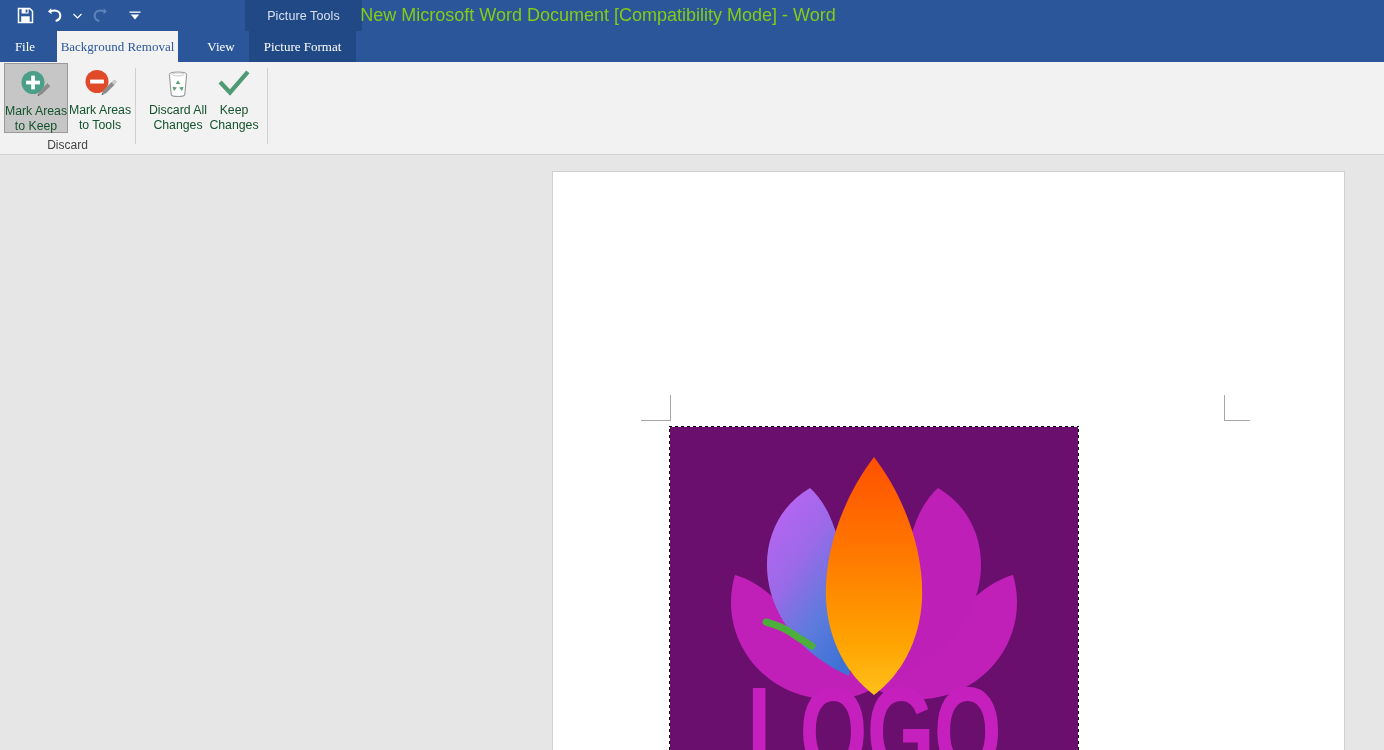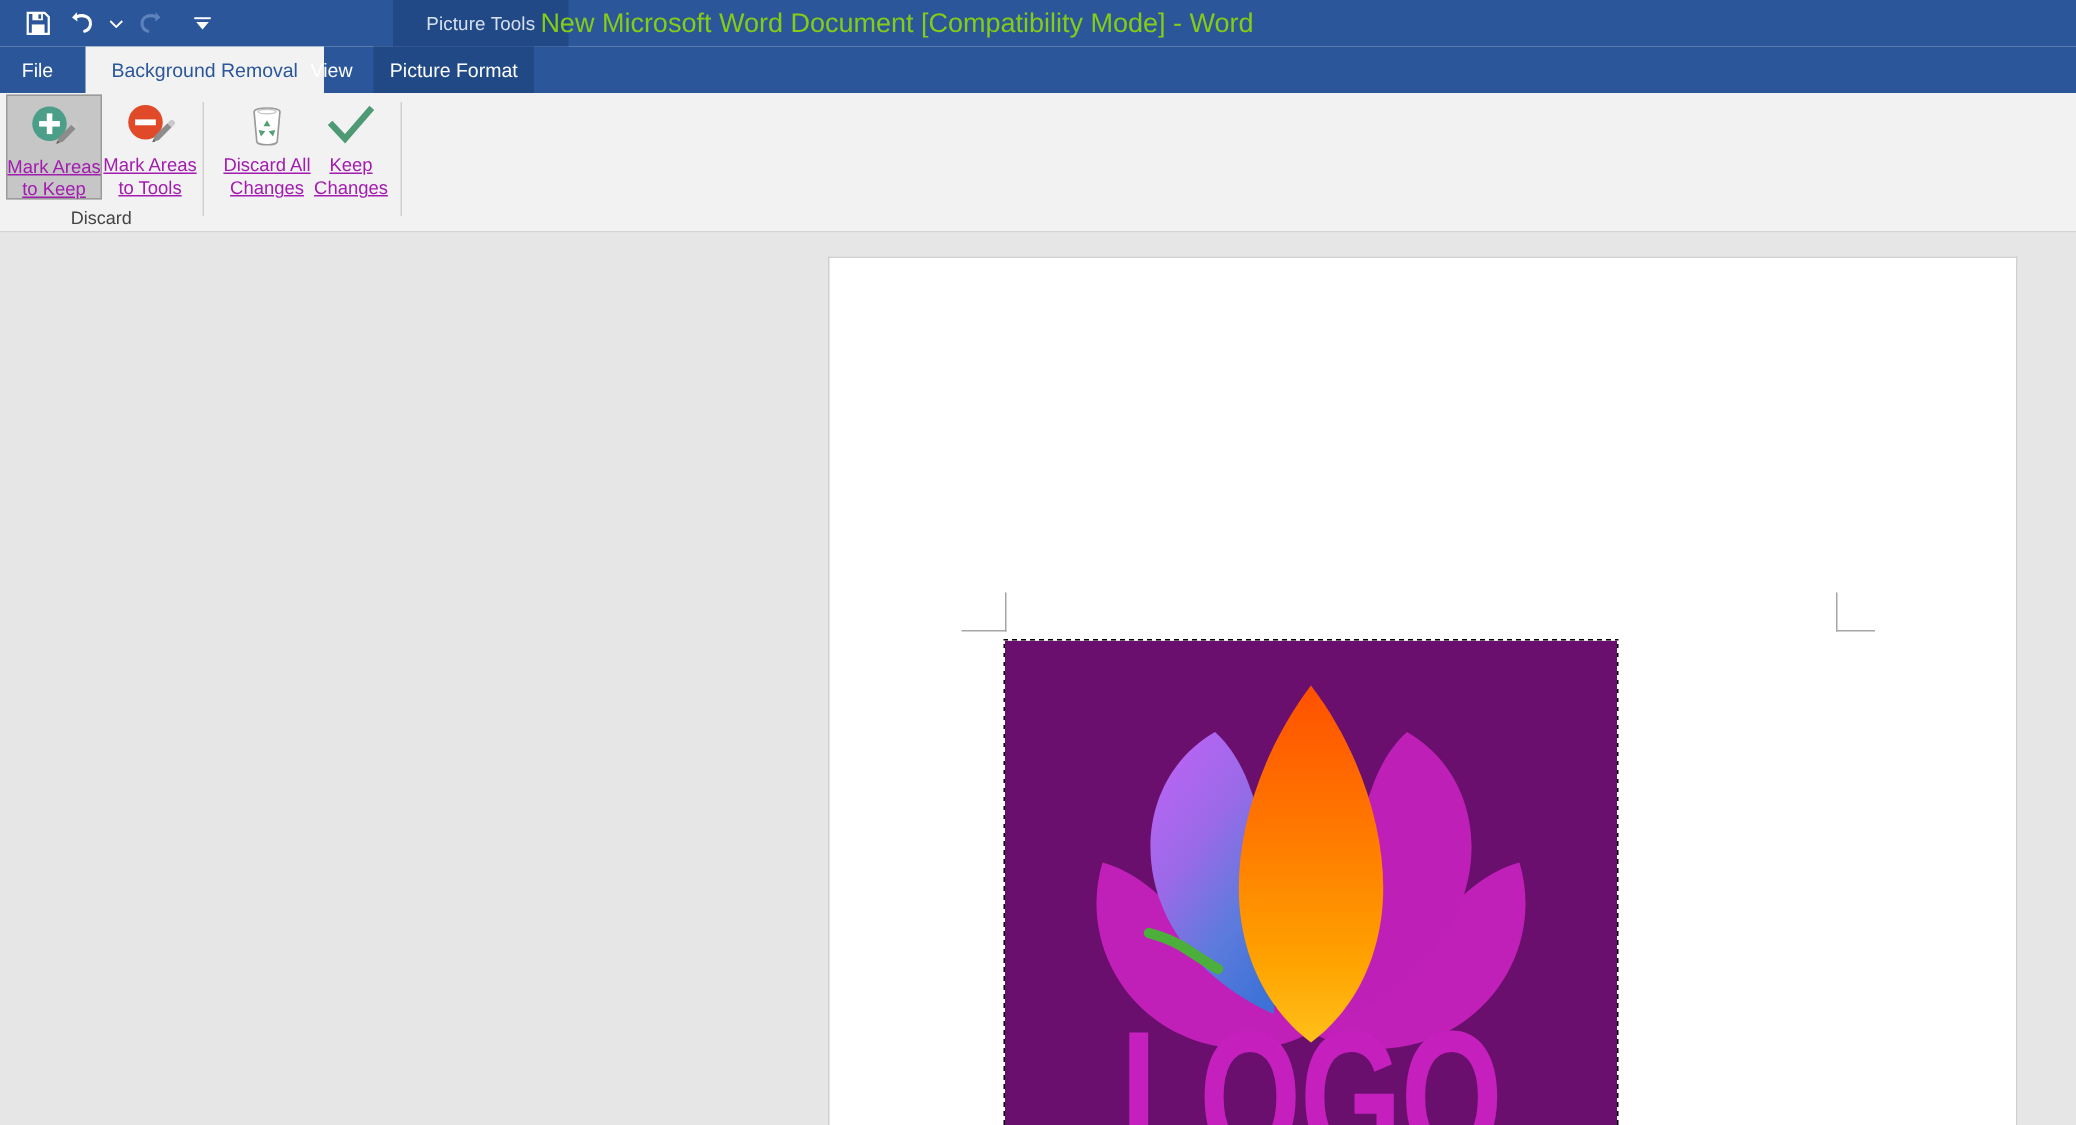--- a/index.html
+++ b/index.html
@@ -10,21 +10,21 @@
     background: #E6E6E6;
   }
   #app { position: relative; width: 1384px; height: 750px; }
 
   
   .titlebar {
     position: absolute; top: 0; left: 0; width: 1384px; height: 31px;
     background: #2B579A;
   }
   .ctx-tab-banner {
-    position: absolute; top: 0; left: 262px; width: 117px; height: 31px;
+    position: absolute; top: 0; left: 245px; width: 117px; height: 31px;
     background: #204986;
     display: flex; align-items: center; justify-content: center;
   }
   .ctx-tab-banner span {
     color: #D7E1F0; font-size: 12.5px; letter-spacing: .1px;
   }
   .qat {
     position: absolute; top: 0; left: 0; height: 31px;
     display: flex; align-items: center; padding-left: 12px; gap: 3px;
   }
@@ -41,21 +41,21 @@
   }
 
   
   .tabrow {
     position: absolute; top: 31px; left: 0; width: 1384px; height: 31px;
     background: #2B579A;
   }
   .tab {
     position: absolute; top: 0; height: 31px;
     display: flex; align-items: center; justify-content: center;
-    color: #FFFFFF; font-size: 13px; padding: 0 14px; white-space: nowrap;
+    color: #FFFFFF; font-size: 13px; padding: 0 14px; white-space: nowrap; font-family: Liberation Serif, serif;
   }
   .tab.active { background: #F2F2F2; color: #2B579A; }
   .tab.ctx { background: #204986; }
   .tellme {
     position: absolute; top: 31px; left: 362px; height: 31px;
     display: flex; align-items: center; gap: 8px; padding-left: 10px;
     color: #E4EAF4; font-size: 12.6px;
   }
   .bulb { width: 16px; height: 20px; display: flex; align-items: center; }
 
@@ -77,22 +77,22 @@
     position: absolute; top: 6px; width: 1px; height: 76px; background: #D0D0D0;
   }
   .rbtn {
     position: absolute; top: 1px;
     display: flex; flex-direction: column; align-items: center;
     padding-top: 4px; cursor: default;
   }
   .rbtn.selected { background: #C6C6C6; border: 1px solid #9A9A9A; }
   .rbtn-icon { height: 36px; display: flex; align-items: center; justify-content: center; }
   .rbtn-label {
-    font-size: 12.3px; color: #a21caf; line-height: 15px;
-    text-align: center; margin-top: 2px; white-space: nowrap; text-decoration: underline;
+    font-size: 12.3px; color: #14532d; line-height: 15px;
+    text-align: center; margin-top: 2px; white-space: nowrap;
   }
 
   
   .canvas {
     position: absolute; top: 155px; left: 0; width: 1384px; height: 595px;
     background: #E6E6E6;
   }
   .page {
     position: absolute; top: 16px; left: 552px; width: 793px; height: 579px;
     background: #FFFFFF; border: 1px solid #D0D0D0; border-bottom: none;
@@ -162,21 +162,21 @@
           <path d="M1.8 3.6 L10.2 3.6 L6 8.6 Z" fill="#ffffff"></path>
         </svg>
       </div>
     </div>
 
     <div class="doc-title">New Microsoft Word Document [Compatibility Mode]  -  Word</div>
   </div>
 
   <div class="tabrow">
     <div class="tab" style="left:0px;width:50px;">File</div>
-    <div class="tab active" style="left:57px;width:159px;">Background Removal</div>
+    <div class="tab active" style="left:57px;width:121px;">Background Removal</div>
     <div class="tab" style="left:196px;width:50px;">View</div>
     <div class="tab ctx" style="left:249px;width:107px;">Picture Format</div>
 
     <div class="tellme">
       <span class="bulb">
         <svg width="14" height="18" viewBox="0 0 14 18">
           <path d="M7 1.2 C3.9 1.2 2.1 3.4 2.1 5.9 C2.1 7.9 3.6 9.0 4.4 10.4 L9.6 10.4 C10.4 9.0 11.9 7.9 11.9 5.9 C11.9 3.4 10.1 1.2 7 1.2 Z" fill="none" stroke="#E4EAF4" stroke-width="1.1"></path>
           <rect x="4.8" y="11.7" width="4.4" height="1.1" fill="#E4EAF4"></rect>
           <rect x="5.3" y="14.0" width="3.4" height="1.1" fill="#E4EAF4"></rect>
         </svg>

